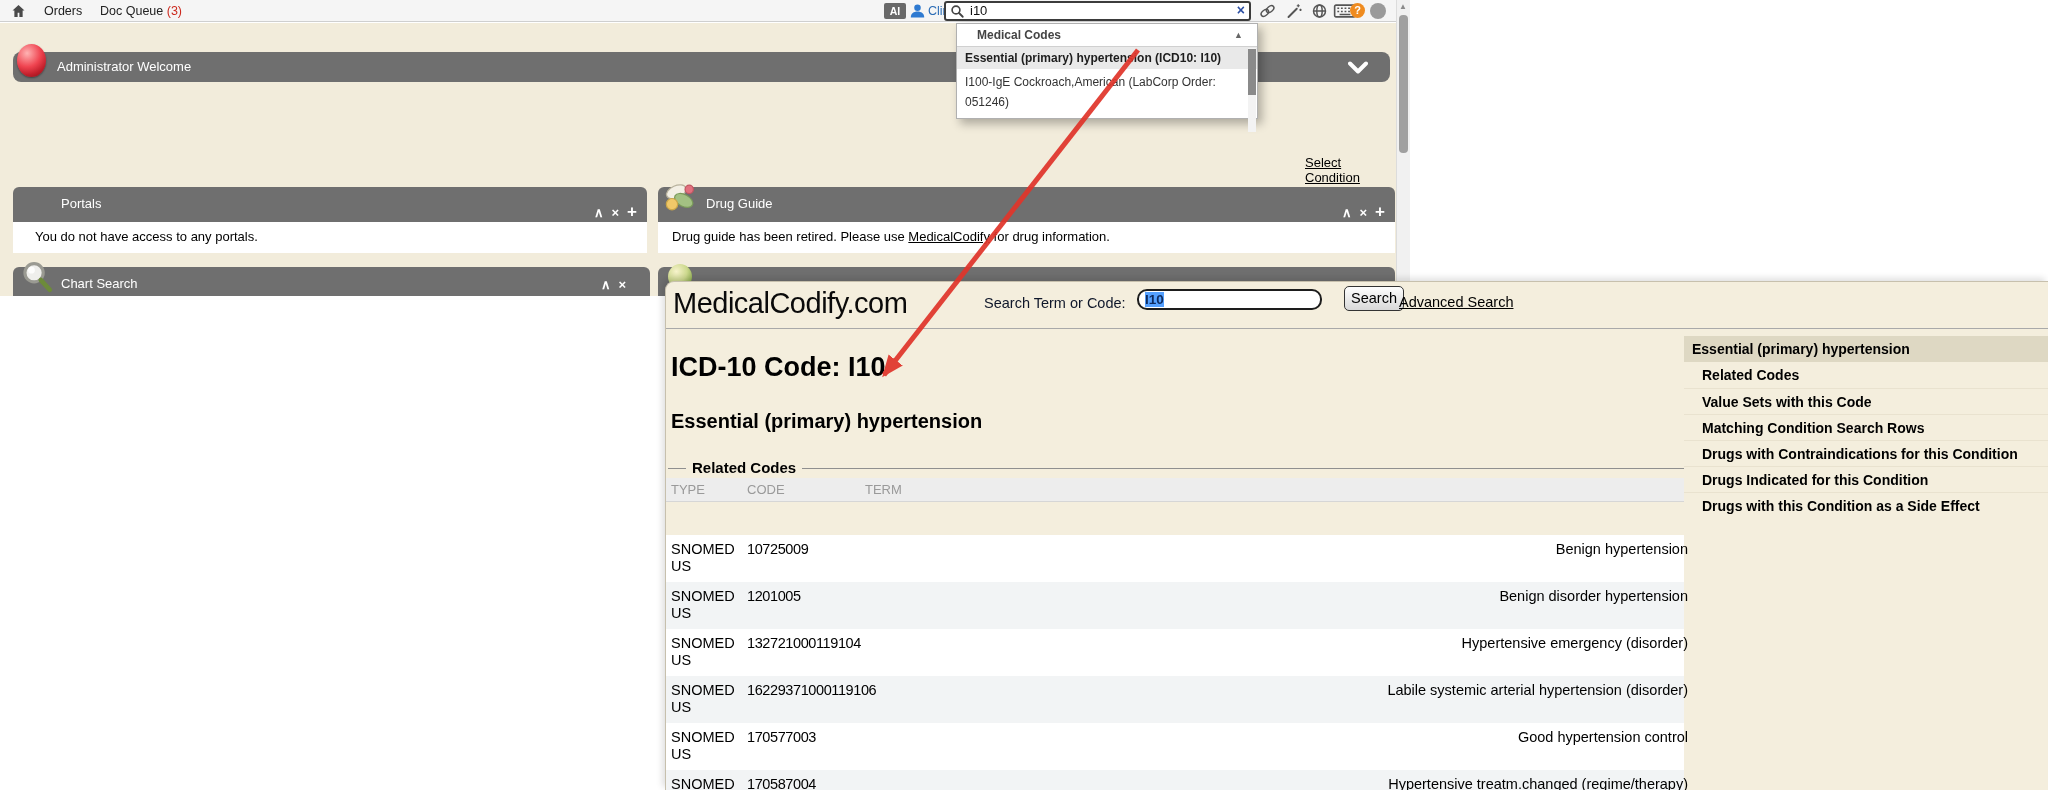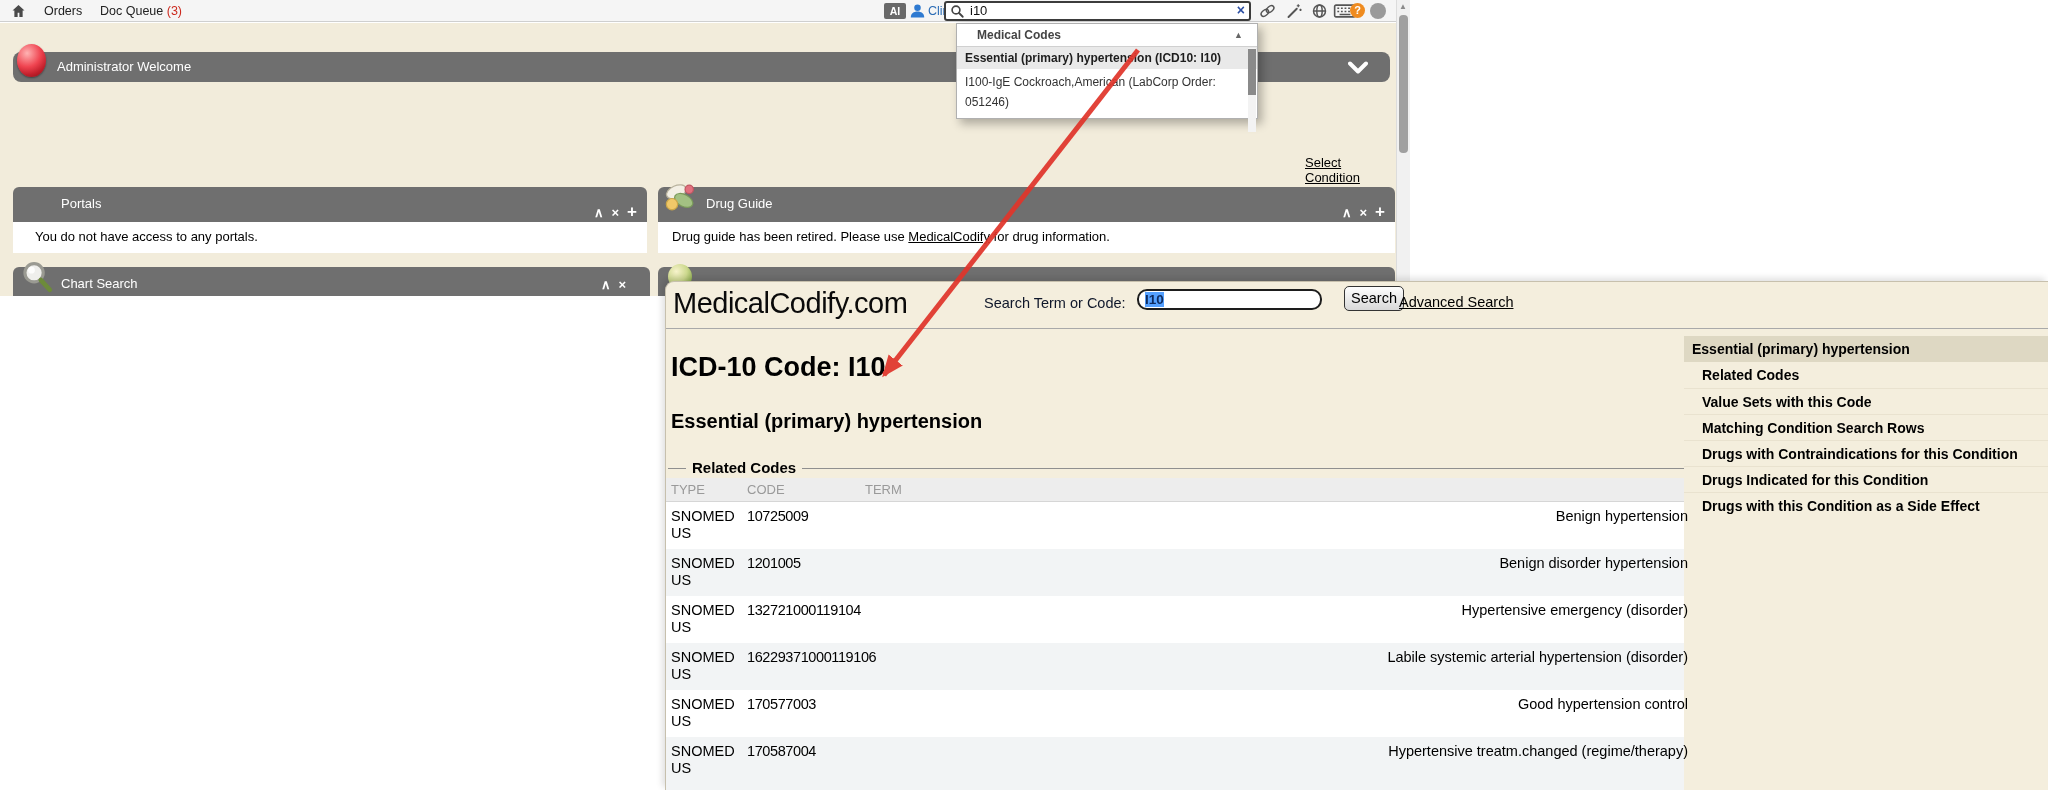--- a/index.html
+++ b/index.html
@@ -78,21 +78,21 @@
   .ov-btn { left:666px; top:4px; width:60px; height:25px; background:linear-gradient(#fefefe,#d8d8d8); border:1.5px solid #333; border-radius:5px; font-size:14.5px; text-align:center; line-height:22px; cursor:pointer;margin-left:12px; }
   .ov-adv { left:733px; top:12px; font-size:14.5px; color:#000; text-decoration:underline; cursor:pointer; white-space:nowrap; }
   .ov-sep { left:0; top:46px; width:1383px; border-top:1px solid #a9a9a9; }
   .ov-h1 { left:5px; top:70px; font-size:27px; font-weight:bold; color:#000; }
   .ov-h2 { left:5px; top:128px; font-size:20px; font-weight:bold; color:#000; }
   .fieldset-line { left:2px; top:186px; width:1016px; border-top:1px solid #8f8f8f; }
   .fieldset-legend { position:absolute; left:18px; top:-10px; background:#f4eedd; padding:0 6px; font-size:15px; font-weight:bold; color:#000; }
   .thead { left:0; top:196px; width:1018px; height:24px; background:#ededed; border-bottom:1px solid #d6d6d6; }
   .thead span { position:absolute; top:0; line-height:24px; font-size:13px; color:#9a9a9a; }
   .th-type { left:5px; } .th-code { left:81px; } .th-term { left:199px; }
-  .trow { left:0; width:1018px; height:57px; border-bottom:1px solid #dbdbdb; background:#fff; }
+  .trow { left:0; width:1018px; height:57px; border-bottom:1px solid #dbdbdb; background:#fff;margin-top:33px; }
   .trow.alt { background:#f2f4f5; }
   .trow span { position:absolute; top:6px; font-size:14.5px; color:#000; line-height:17px; }
   .c-type { left:5px; width:72px; } .c-code { left:81px; white-space:nowrap; letter-spacing:-0.4px; } .c-term { left:212px; width:810px;text-align:right; }
 
   .sidebar { left:1018px; top:54px; width:365px; }
   .sb-item { position:relative; height:26px; line-height:26px; font-size:14px; font-weight:bold; color:#000; padding-left:18px; cursor:pointer; white-space:nowrap; }
   .sb-item.first { padding-left:8px; background:#ded8c3; }
   .sb-item.lined { border-top:1px solid #e9e2cf; }
 
   

